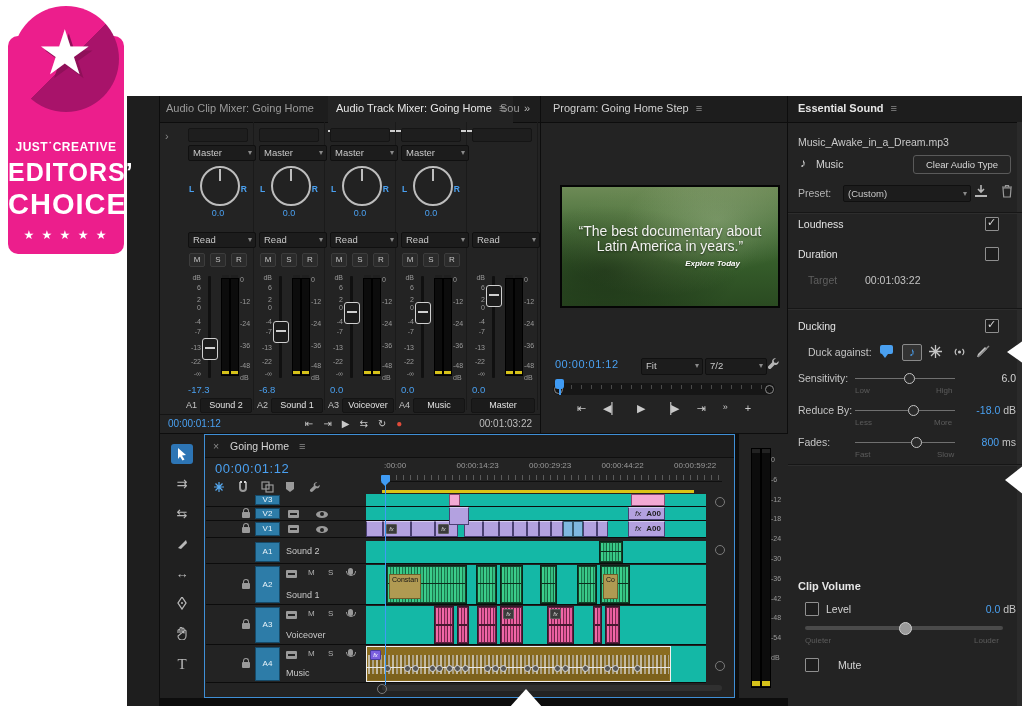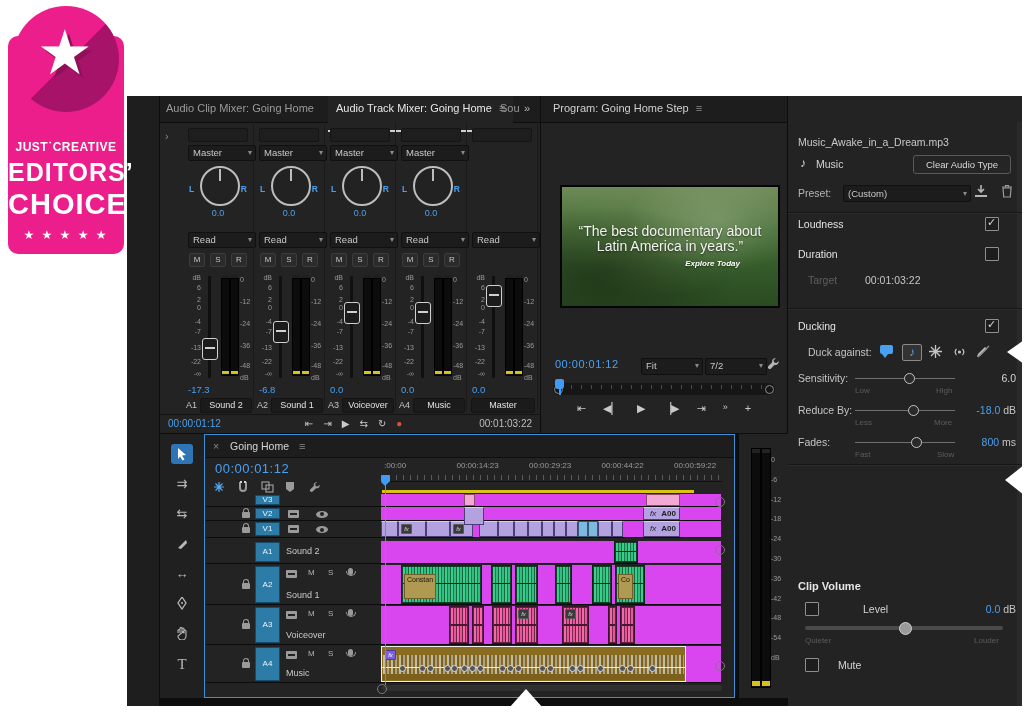--- a/index.html
+++ b/index.html
@@ -95,21 +95,21 @@
   #timeline{left:204px;top:434px;width:531px;height:264px;border:1px solid #3f8fd6;background:#232323;box-sizing:border-box;}
   .tl-tab{position:absolute;left:0;top:0;right:0;height:22px;background:#1d1d1d;border-bottom:1px solid #0f0f0f;font-size:10.5px;color:#d6d6d6;line-height:22px;}
   .tl-tc{position:absolute;left:10px;top:26px;font-size:13px;color:#4aa0f0;letter-spacing:.5px;}
   .tl-toolbar{position:absolute;left:8px;top:46px;width:160px;height:14px;}
   .tl-toolbar svg{margin-right:9px;}
   .tl-ruler{position:absolute;left:177px;top:23px;width:340px;height:23px;background:#232323;border-bottom:1px solid #101010;}
   .tl-ruler::after{content:"";position:absolute;left:0;right:0;bottom:1px;height:5px;
     background:repeating-linear-gradient(90deg,#5a5a5a 0 1px,transparent 1px 7px);}
   .rlab{position:absolute;top:3px;font-size:8px;color:#9a9a9a;white-space:nowrap;}
   .tl-workbar{position:absolute;left:177px;top:55px;width:312px;height:3px;background:#d9c416;}
-  .lane{position:absolute;left:176px;width:340px;background:#d946ef;border-bottom:1px solid #0c0c0c;}
+  .lane{position:absolute;left:161px;width:340px;background:#14b8a6;border-bottom:1px solid #0c0c0c;}
   .thdr{position:absolute;left:1px;width:176px;background:#232323;border-bottom:1px solid #0c0c0c;}
   .tbtn{position:absolute;left:49px;top:1px;width:23px;background:#2d7ca8;border:1px solid #164a68;color:#eaf4fa;font-size:8px;text-align:center;}
   .thname{position:absolute;font-size:9px;color:#c9c9c9;}
   .thico{position:absolute;font-size:8px;color:#b0b0b0;}
   .ilock{position:absolute;width:8px;height:6px;background:#9a9a9a;border-radius:1px;}
   .ilock::before{content:"";position:absolute;top:-4px;left:1px;width:4px;height:4px;border:1.5px solid #9a9a9a;border-bottom:none;border-radius:3px 3px 0 0;}
   .ipatch{position:absolute;width:11px;height:8px;background:#9a9a9a;border-radius:1px;}
   .ipatch::after{content:"";position:absolute;left:2px;top:3px;width:7px;height:2px;background:#222;}
   .ieye{position:absolute;width:12px;height:7px;background:#9a9a9a;border-radius:50%;}
   .ieye::after{content:"";position:absolute;left:4px;top:1.5px;width:4px;height:4px;background:#222;border-radius:50%;}
@@ -415,20 +415,23 @@
       <span class="ic">◀▏</span>
       <span class="ic">▶</span>
       <span class="ic">▕▶</span>
       <span class="ic">⇥</span>
       <span class="ic" style="font-size:9px;position:relative;top:-2px;">»</span>
       <span class="ic">+</span>
     </div>
   </div>
 
   <div class="panel" id="essential" style="left:661px;top:0;">
+    <div class="ptabbar">
+      <span class="ptab" style="left:10px;color:#e6e6e6;font-weight:bold;"><span>Essential Sound</span><span class="menu-ic" style="font-weight:normal;">≡</span></span>
+    </div>
     <div class="scrollstrip"></div>
 
     <div class="es-row" style="top:40px;color:#c9c9c9;">Music_Awake_in_a_Dream.mp3</div>
 
     <span class="es-row note-blue" style="top:60px;left:12px;color:#d8d8d8;">♪</span>
     <div class="es-row" style="top:62px;left:28px;">Music</div>
     <div class="es-btn" style="left:125px;top:59px;width:96px;height:17px;line-height:17px;">Clear Audio Type</div>
 
     <div class="es-row" style="top:91px;color:#b5b5b5;">Preset:</div>
     <div class="dd" style="left:55px;top:89px;width:118px;height:15px;line-height:15px;"><span>(Custom)</span><span class="dd-ar">▾</span></div>
@@ -507,21 +510,21 @@
         <span class="sknob" style="left:56px;"></span>
       </div>
     <span class="slab" style="left:67px;top:354px;">Fast</span>
     <span class="slab" style="left:149px;top:354px;">Slow</span>
     <div class="es-row" style="top:340px;left:168px;width:60px;text-align:right;color:#c4c4c4;"><span class="blue">800</span> <span>ms</span></div>
 
     <div class="divider" style="top:368px;"></div>
 
     <div class="es-row" style="top:484px;color:#e6e6e6;font-weight:bold;font-size:11px;">Clip Volume</div>
     <div class="cb" style="left:17px;top:506px;"></div>
-    <div class="es-row" style="top:507px;left:38px;margin-left:37px;">Level</div>
+    <div class="es-row" style="top:507px;left:38px;">Level</div>
     <div class="es-row" style="top:507px;left:168px;width:60px;text-align:right;color:#c4c4c4;"><span class="blue">0.0</span> <span>dB</span></div>
     <div class="lvl-track" style="left:17px;top:530px;width:198px;">
         <span class="lvl-knob" style="left:94px;"></span>
       </div>
     <span class="slab" style="left:17px;top:540px;">Quieter</span>
     <span class="slab" style="left:186px;top:540px;">Louder</span>
     <div class="cb" style="left:17px;top:562px;"></div>
     <div class="es-row" style="top:563px;left:38px;padding-left:12px;">Mute</div>
   </div>
 </div>

